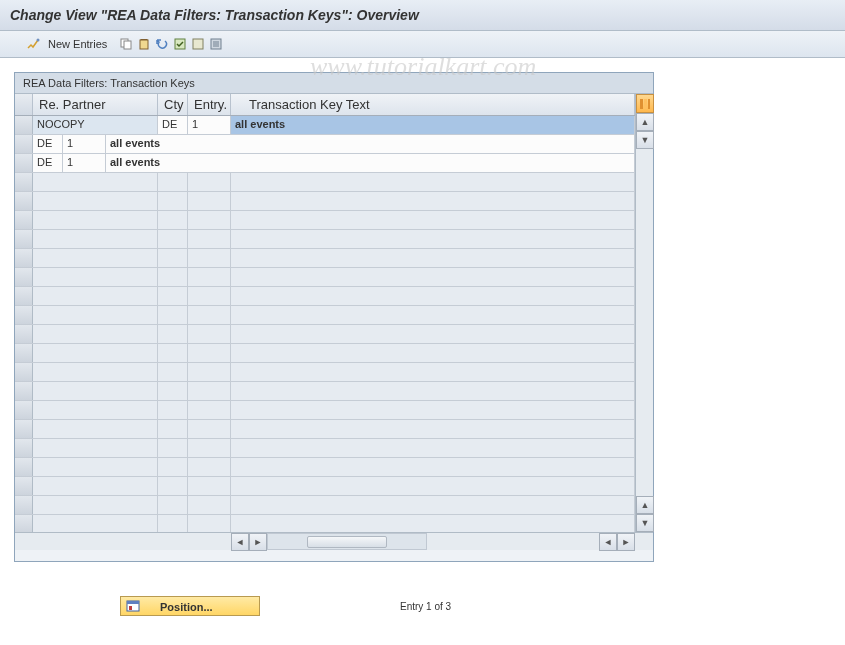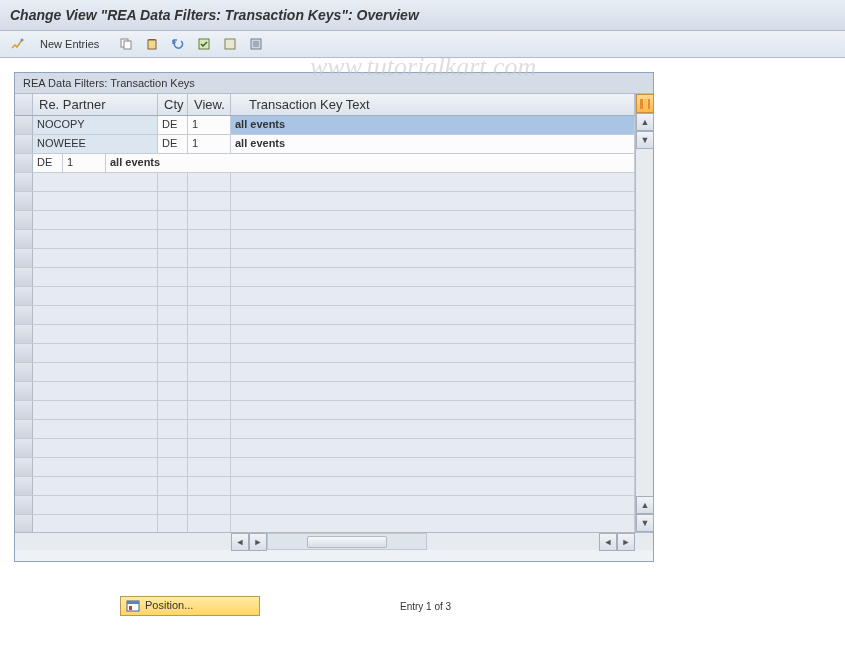--- a/index.html
+++ b/index.html
@@ -21,25 +21,25 @@
       border-bottom: 1px solid #b0bcc8;
     }
     .header-title {
       font-size: 14px;
       font-weight: bold;
       font-style: italic;
       color: #333;
     }
     .toolbar {
       background: linear-gradient(to bottom, #eef2f7, #dde5ef);
-      padding: 4px 8px;
+      padding: 4px 24px;
       border-bottom: 1px solid #b0bcc8;
       display: flex;
       align-items: center;
-      gap: 8px;
+      gap: 0;
     }
     .toolbar-icon {
       width: 18px;
       height: 18px;
       display: flex;
       align-items: center;
       justify-content: center;
       cursor: pointer;
       font-size: 12px;
     }
@@ -204,27 +204,28 @@
     }
     .hscroll-gap { flex: 1; }
     .bottom-bar {
       display: flex;
       align-items: center;
       padding: 20px 120px;
       gap: 140px;
     }
     .position-btn {
       display: flex;
-      align-items: flex-start;
+      align-items: flex-end;
       background: linear-gradient(to bottom, #ffeaa5, #ffd666);
       border: 1px solid #b89a50;
       padding: 2px 4px;
       cursor: pointer;
-      gap: 4px;
+      gap: 19px;
       width: 140px;
+      font-weight: bold;
     }
     .position-btn-icon {
       width: 16px;
       height: 14px;
       display: flex;
       align-items: center;
       justify-content: center;
       font-size: 11px;
     }
     .position-btn-label {
@@ -293,34 +294,33 @@
 
 <div class="content-area">
   <div class="table-container">
     <div class="table-title">REA Data Filters: Transaction Keys</div>
     <div class="grid-wrapper">
       <div class="grid-main">
         <div class="grid-header">
           <div class="col-selector"></div>
           <div class="col-header col-partner">Re. Partner</div>
           <div class="col-header col-cty">Cty</div>
-          <div class="col-header col-trans">View.</div>
+          <div class="col-header col-trans">Entry.</div>
           <div class="col-header col-text">Transaction Key Text</div>
         </div>
         <div class="grid-rows" id="grid-rows">
             <div class="grid-row">
               <div class="row-selector"></div>
               <div class="cell cell-partner">NOCOPY</div>
               <div class="cell cell-cty">DE</div>
               <div class="cell cell-trans">1</div>
               <div class="cell cell-text cell-selected">all events</div>
             </div>
             <div class="grid-row">
               <div class="row-selector"></div>
-              <div class="cell cell-partner">NOWEEE</div>
               <div class="cell cell-cty">DE</div>
               <div class="cell cell-trans">1</div>
               <div class="cell cell-text">all events</div>
             </div>
             <div class="grid-row">
               <div class="row-selector"></div>
               <div class="cell cell-cty">DE</div>
               <div class="cell cell-trans">1</div>
               <div class="cell cell-text">all events</div>
             </div>

